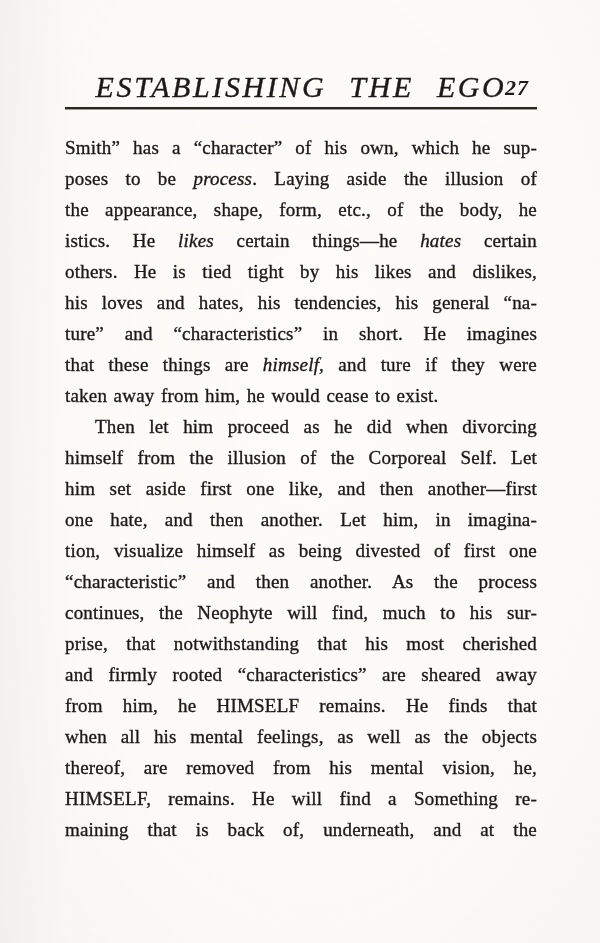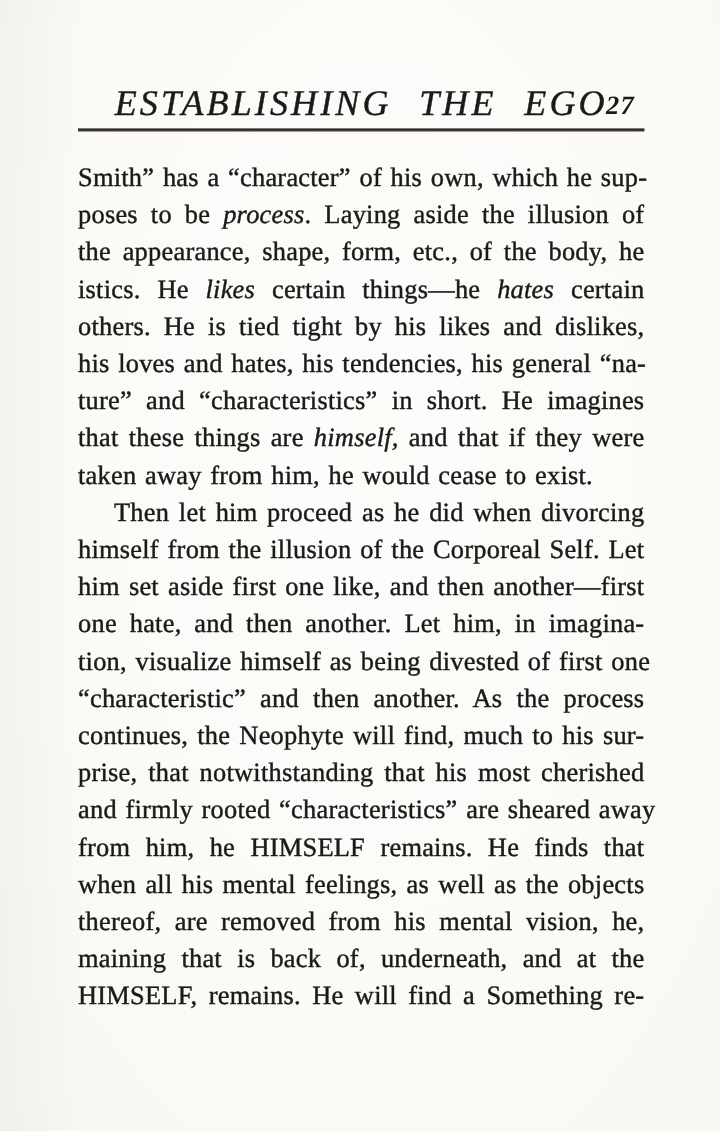--- a/index.html
+++ b/index.html
@@ -52,21 +52,21 @@
     letter-spacing: 1px;
   }
   .header-rule {
     margin: 5px 63px 0 65px;
     height: 2px;
     background: #2a2622;
     box-shadow: 0 1px 0 rgba(42, 38, 34, 0.45);
   }
   .body-text {
     margin: 23px 63px 0 65px;
-    font-size: 22px;
+    font-size: 19px;
     letter-spacing: 0.2px;
     word-spacing: 1.5px;
     -webkit-text-stroke: 0.35px #1c1a18;
   }
   .line {
     height: 31px;
     line-height: 31px;
     text-align: justify;
     text-align-last: justify;
     white-space: nowrap;
@@ -91,30 +91,30 @@
   </div>
   <div class="header-rule"></div>
   <div class="body-text">
       <div class="line"><span>Smith” has a “character” of his own, which he sup-</span></div>
       <div class="line"><span>poses to be </span><span class="it">process</span><span>.  Laying aside the illusion of</span></div>
       <div class="line"><span>the appearance, shape, form, etc., of the body, he</span></div>
       <div class="line"><span>istics.  He </span><span class="it">likes</span><span> certain things—he </span><span class="it">hates</span><span> certain</span></div>
       <div class="line"><span>others.  He is tied tight by his likes and dislikes,</span></div>
       <div class="line"><span>his loves and hates, his tendencies, his general “na-</span></div>
       <div class="line"><span>ture” and “characteristics” in short.  He imagines</span></div>
-      <div class="line"><span>that these things are </span><span class="it">himself,</span><span> and that if they were</span></div>
+      <div class="line"><span>that these things are </span><span class="it">himself,</span><span> and ture if they were</span></div>
       <div class="line no-just"><span>taken away from him, he would cease to exist.</span></div>
       <div class="line indent"><span>Then let him proceed as he did when divorcing</span></div>
       <div class="line"><span>himself from the illusion of the Corporeal Self.  Let</span></div>
       <div class="line"><span>him set aside first one like, and then another—first</span></div>
       <div class="line"><span>one hate, and then another.  Let him, in imagina-</span></div>
       <div class="line"><span>tion, visualize himself as being divested of first one</span></div>
       <div class="line"><span>“characteristic” and then another.  As the process</span></div>
       <div class="line"><span>continues, the Neophyte will find, much to his sur-</span></div>
       <div class="line"><span>prise, that notwithstanding that his most cherished</span></div>
       <div class="line"><span>and firmly rooted “characteristics” are sheared away</span></div>
       <div class="line"><span>from him, he HIMSELF remains.  He finds that</span></div>
       <div class="line"><span>when all his mental feelings, as well as the objects</span></div>
       <div class="line"><span>thereof, are removed from his mental vision, he,</span></div>
+      <div class="line"><span>HIMSELF, remains.  He will find a Something re-</span></div>
       <div class="line"><span>maining that is back of, underneath, and at the</span></div>
-      <div class="line"><span>HIMSELF, remains.  He will find a Something re-</span></div>
     </div>
 </div>
 
 </body></html>

